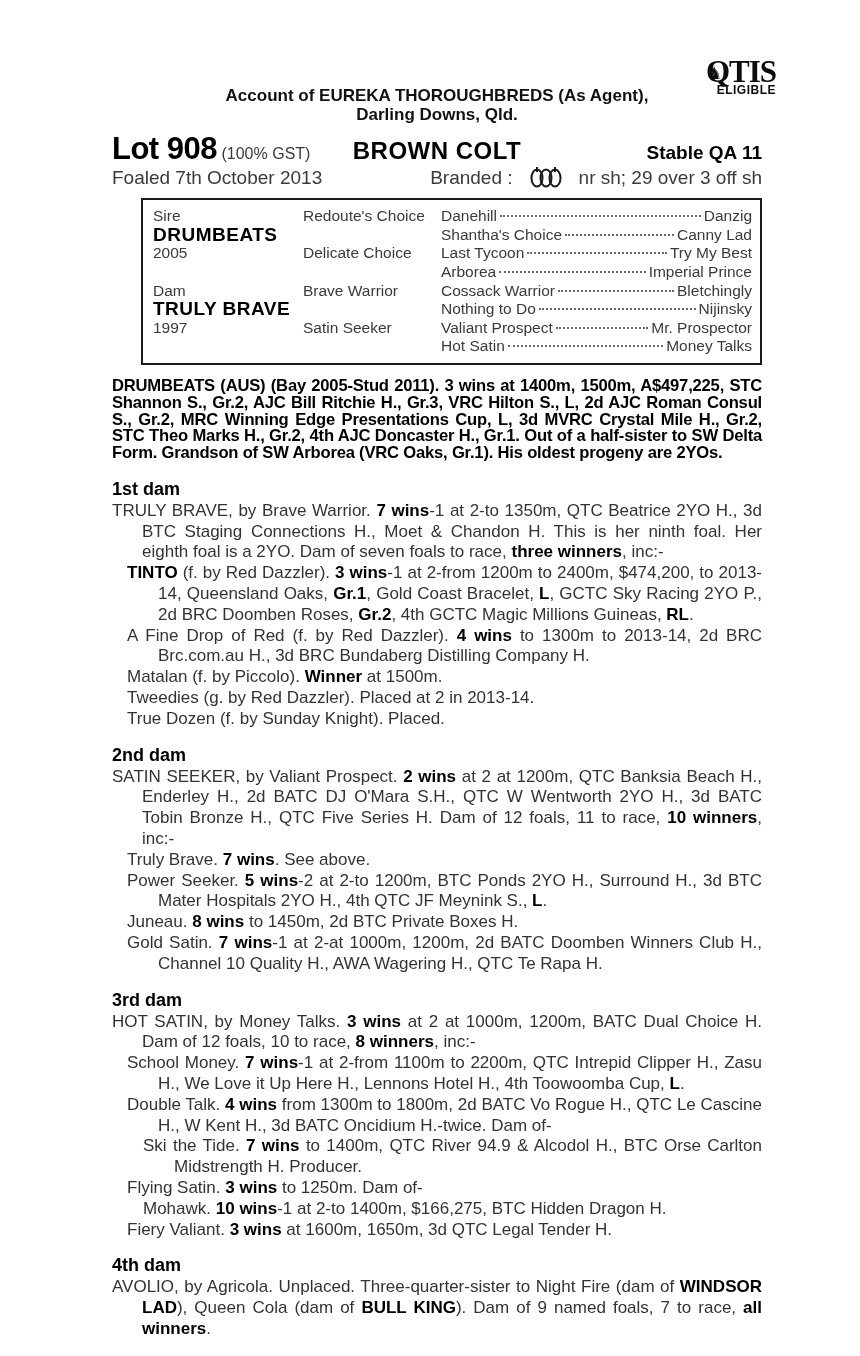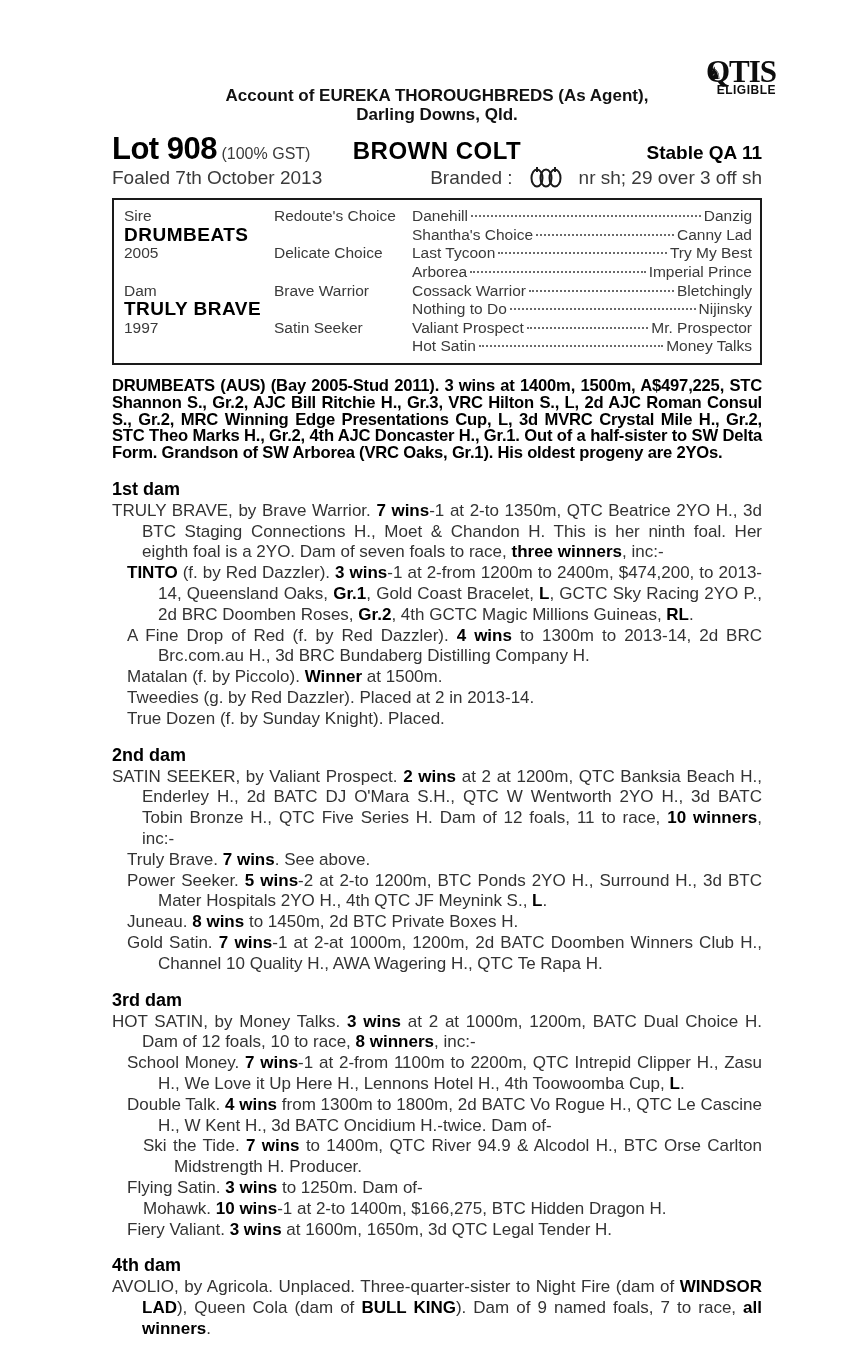--- a/index.html
+++ b/index.html
@@ -79,20 +79,21 @@
   .pedigree{
     margin-top:9px;
     border:2px solid #1a1a1a;
     padding:7px 8px 7px 10px;
     display:grid;
     grid-template-columns:150px 138px 1fr;
     grid-auto-rows:18.6px;
     font-size:15.5px;
     color:#3a3a3a;
     align-items:center;
+    margin-left:29px;
   }
   .ped-bold{font-size:19px;font-weight:bold;color:#000;letter-spacing:0.5px;}
   .g3row{display:flex;align-items:baseline;white-space:nowrap;}
   .g3row .dots{
     flex:1;
     border-bottom:2px dotted #6a6a6a;
     margin:0 3px;
     transform:translateY(-4px);
     min-width:12px;
   }

